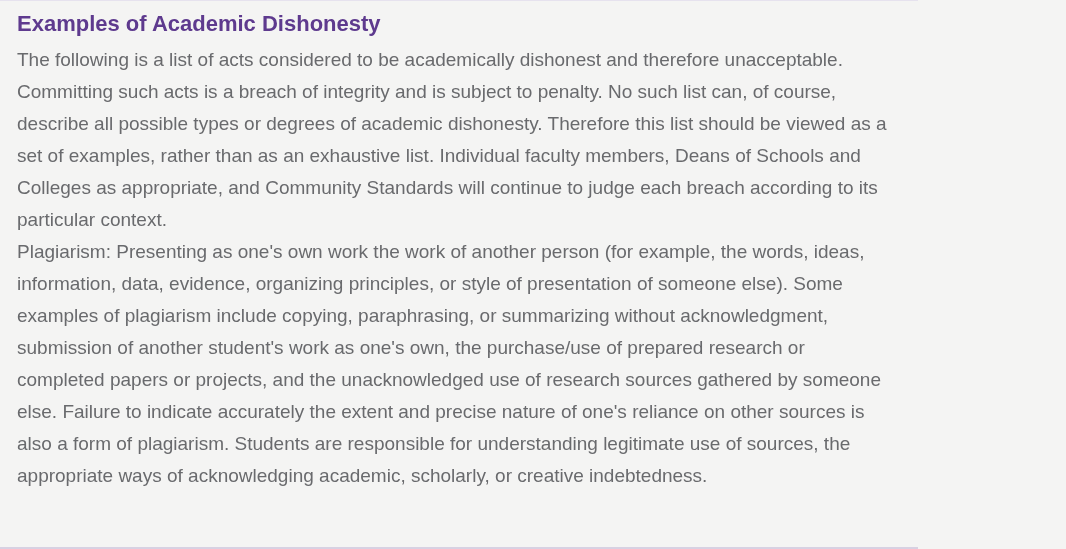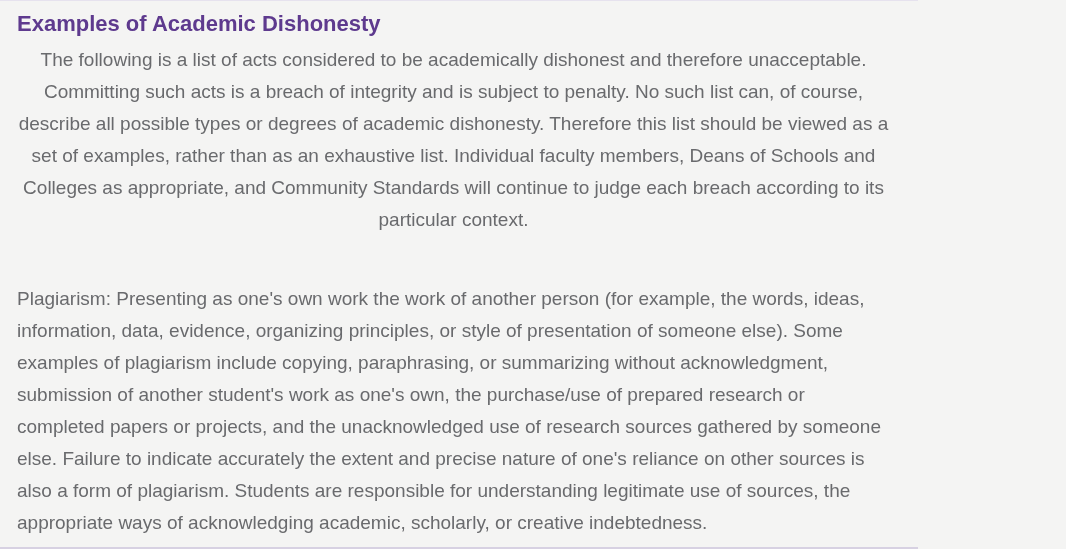--- a/index.html
+++ b/index.html
@@ -29,22 +29,20 @@
     color: #5e3a8e;
     letter-spacing: 0;
   }
   p.body-text {
     margin: 0;
     font-size: 19px;
     line-height: 32px;
     color: #696a6d;
   }
   p.intro {
-    margin-bottom: 47px;
-    text-align: center;
   }
   .bold-term {
     font-weight: normal;
   }
 </style>
 </head>
 <body>
 
 <div class="policy-section">
   <h1 class="section-heading">Examples of Academic Dishonesty</h1>

